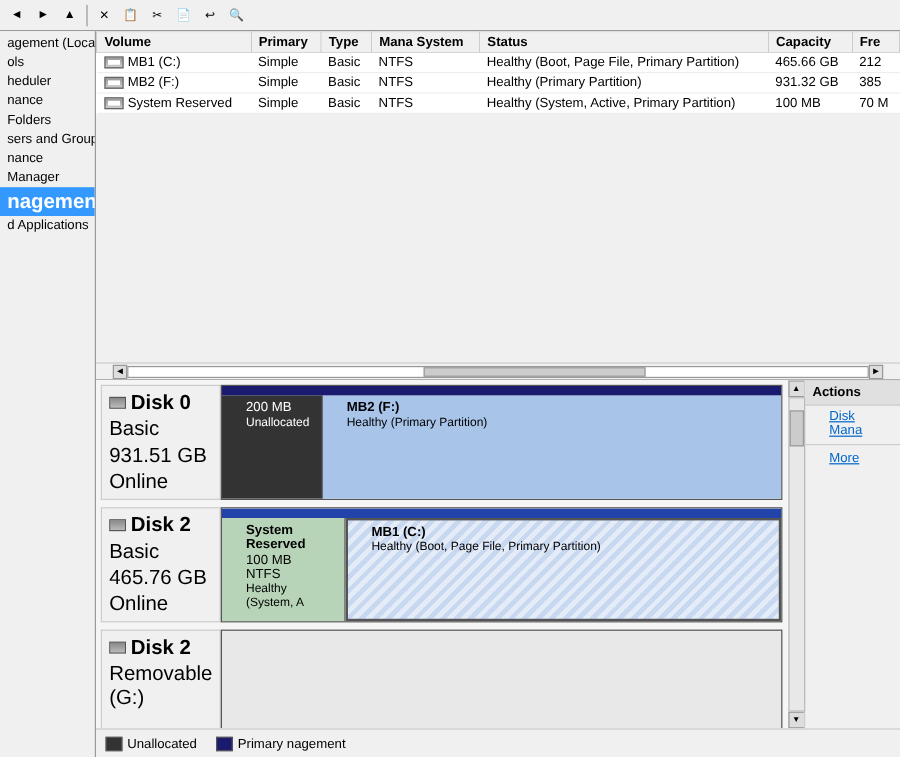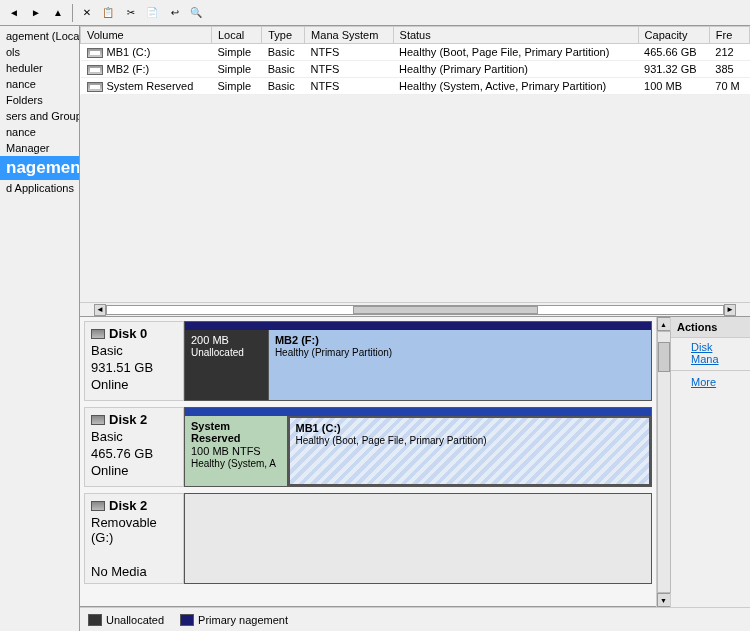--- a/index.html
+++ b/index.html
@@ -85,21 +85,21 @@
       border-collapse: collapse;
       background: #fff;
     }
     thead tr {
       background: #f0f0f0;
     }
     thead th {
       border: 1px solid #ccc;
       padding: 2px 6px;
       text-align: left;
-      font-weight: normal;
+      font-weight: bold;
       white-space: nowrap;
       cursor: pointer;
       user-select: none;
       position: sticky;
       top: 0;
       background: #f0f0f0;
       z-index: 1;
     }
     tbody td {
       border-bottom: 1px solid #eee;
@@ -165,21 +165,21 @@
     .disk-row {
       display: flex;
       align-items: stretch;
       margin-bottom: 6px;
       min-height: 80px;
     }
     .disk-label {
       width: 100px;
       flex-shrink: 0;
       padding: 4px 6px;
-      font-size: 13px;
+      font-size: 17px;
       background: #f0f0f0;
       border: 1px solid #ccc;
       display: flex;
       flex-direction: column;
       gap: 2px;
     }
     .disk-label .disk-name {
       font-weight: bold;
       display: flex;
       align-items: center;
@@ -202,21 +202,21 @@
     .disk-top-bar {
       height: 8px;
       background: #1a1a6e;
     }
     .disk-partitions-row {
       display: flex;
       flex: 1;
     }
     .partition {
       border-right: 1px solid #555;
-      padding: 4px 6px;
+      padding: 4px 20px;
       font-size: 11px;
       display: flex;
       flex-direction: column;
       gap: 1px;
       min-height: 60px;
     }
     .partition:last-child { border-right: none; }
     .partition.unallocated {
       background: #333;
       color: #fff;
@@ -365,21 +365,21 @@
   </div>
 
   <div style="flex:1; display:flex; flex-direction:column; overflow:hidden;">
 
     <div class="table-area">
       <div class="table-container">
         <table>
           <thead>
             <tr>
               <th>Volume</th>
-              <th>Local</th>
+              <th>Primary</th>
               <th>Type</th>
               <th>Mana System</th>
               <th>Status</th>
               <th>Capacity</th>
               <th>Fre</th>
             </tr>
           </thead>
           <tbody>
             <tr>
               <td>

